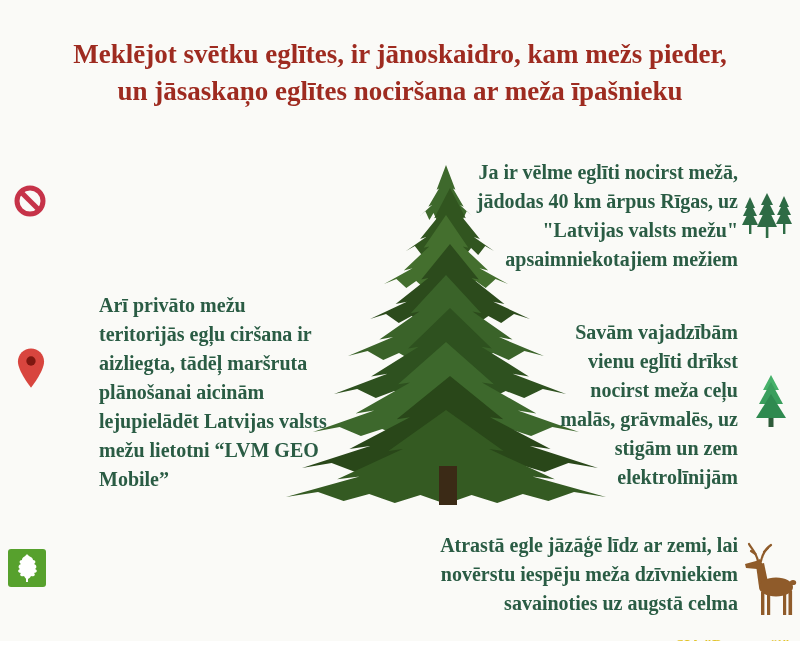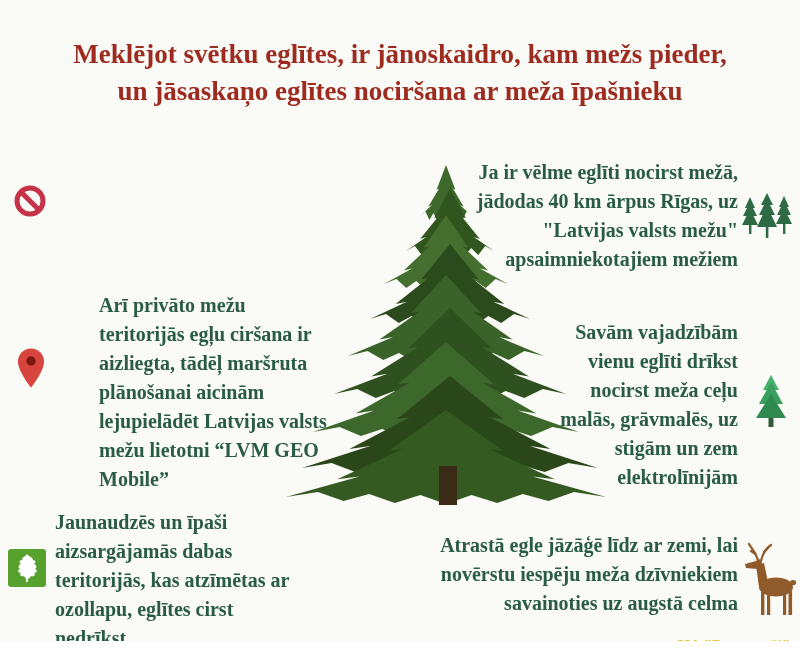--- a/index.html
+++ b/index.html
@@ -131,25 +131,20 @@
       </svg>
   </div>
 
   <div class="blk left-text lb2">Arī privāto mežu
 teritorijās egļu ciršana ir
 aizliegta, tādēļ maršruta
 plānošanai aicinām
 lejupielādēt Latvijas valsts
 mežu lietotni “LVM GEO
 Mobile”</div>
-  <div class="blk left-text lb3">Jaunaudzēs un īpaši
-aizsargājamās dabas
-teritorijās, kas atzīmētas ar
-ozollapu, eglītes cirst
-nedrīkst</div>
 
   <div class="blk right-text rb1">Ja ir vēlme eglīti nocirst mežā,
 jādodas 40 km ārpus Rīgas, uz
 "Latvijas valsts mežu"
 apsaimniekotajiem mežiem</div>
   <div class="blk right-text rb2">Savām vajadzībām
 vienu eglīti drīkst
 nocirst meža ceļu
 malās, grāvmalēs, uz
 stigām un zem

